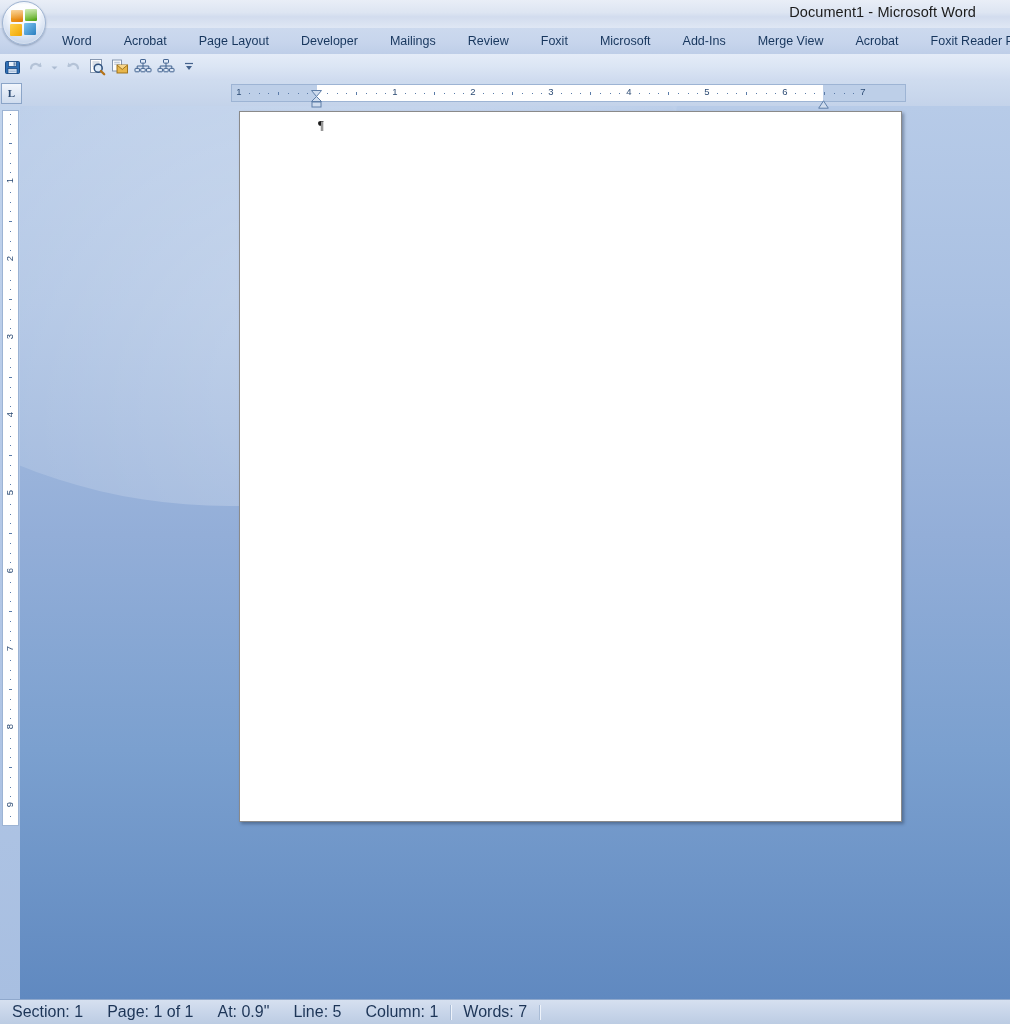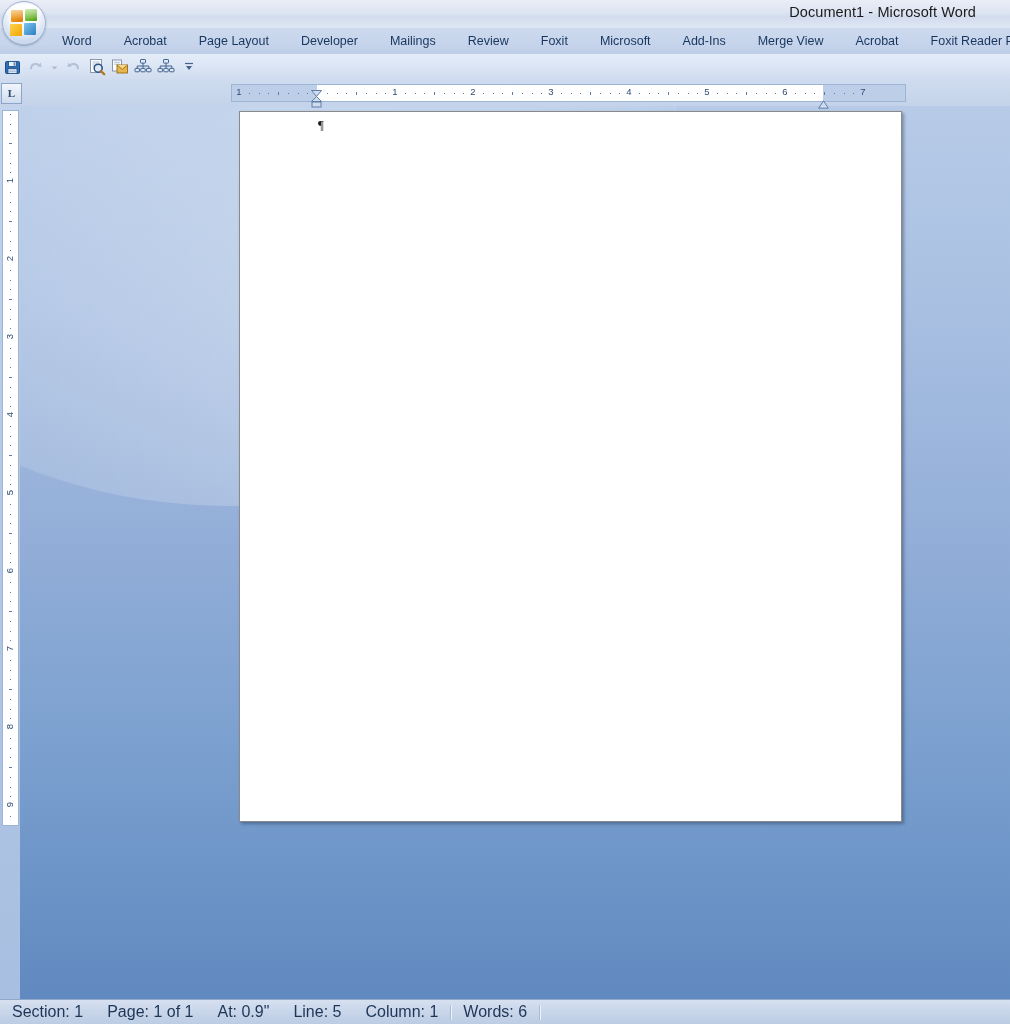--- a/index.html
+++ b/index.html
@@ -508,21 +508,21 @@
   </div>
 
   <div class="statusbar">
     <div id="status-items" style="display:flex;align-items:center;">
         <div class="sb-item">Section: 1</div>
         <div class="sb-item">Page: 1 of 1</div>
         <div class="sb-item">At: 0.9"</div>
         <div class="sb-item">Line: 5</div>
         <div class="sb-item">Column: 1</div>
         <div class="sb-sep"></div>
-        <div class="sb-item">Words: 6</div>
+        <div class="sb-item">Words: 7</div>
         <div class="sb-sep"></div>
       </div>
   </div>
 
 <div class="orb">
       <div class="orb-inner">
         <div class="orb-q tl"></div>
         <div class="orb-q tr"></div>
         <div class="orb-q bl"></div>
         <div class="orb-q br"></div>

